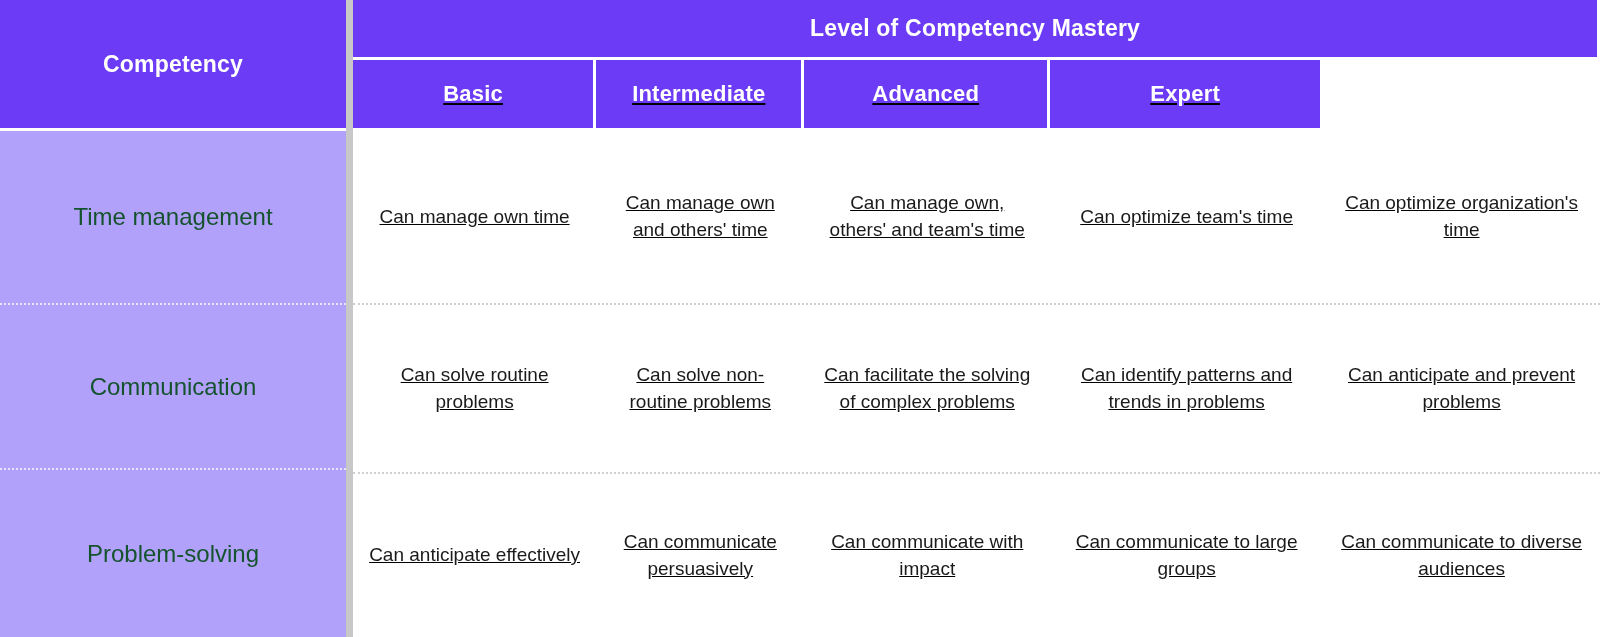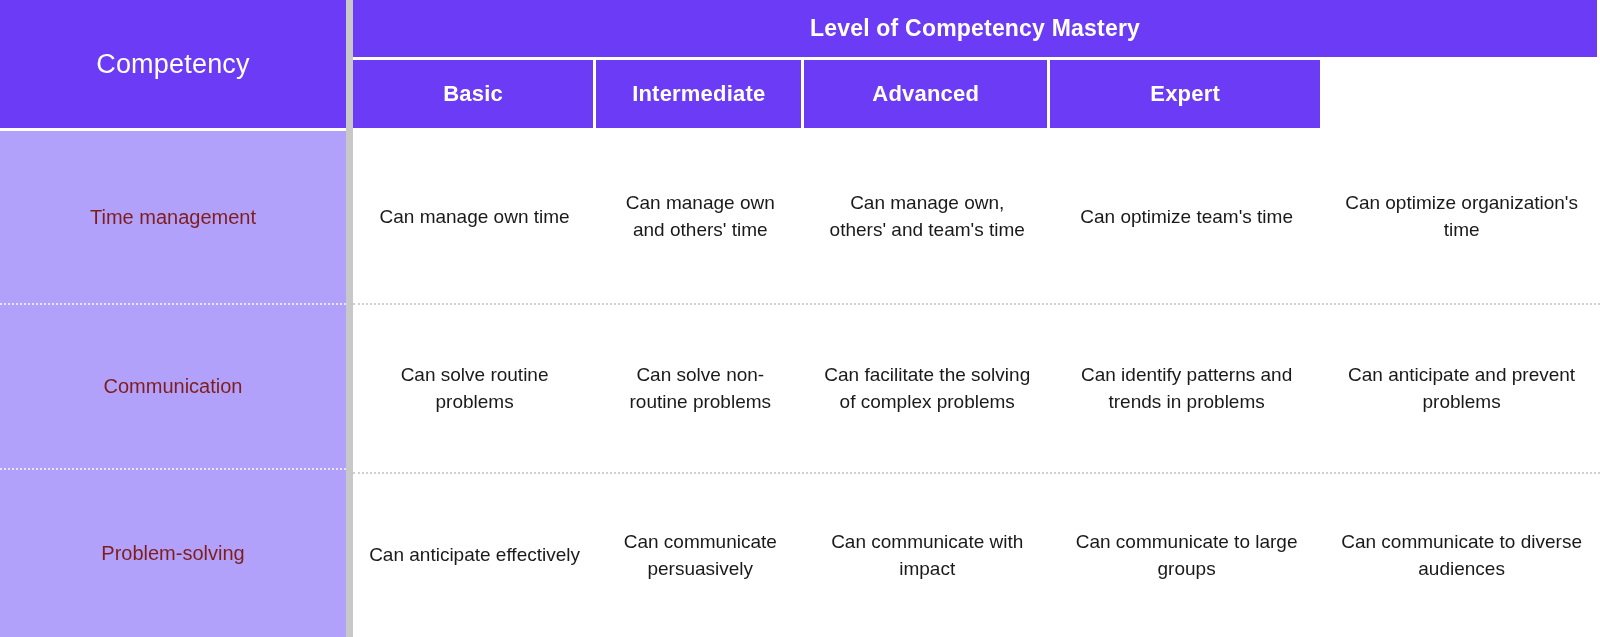--- a/index.html
+++ b/index.html
@@ -12,27 +12,27 @@
     overflow: hidden;
   }
 
   
   .left-col { width: 346px; flex: none; display: flex; flex-direction: column; }
   .corner {
     height: 131px;
     background: #6C3BF5;
     border-bottom: 3px solid #ffffff;
     display: flex; align-items: center; justify-content: center;
-    color: #ffffff; font-weight: normal; font-size: 27px;
+    color: #ffffff; font-weight: bold; font-size: 23px;
     letter-spacing: 0.2px;
   }
   .label-cell {
     background: #B2A1FA;
     display: flex; align-items: center; justify-content: center;
-    color: #7f1d1d; font-size: 20px; text-align: center;
+    color: #14532d; font-size: 24px; text-align: center;
     padding: 0 12px;
   }
   .label-r1 { height: 172px; }
   .label-r2 { height: 169px; border-top: 2px dotted rgba(255,255,255,0.7); }
   .label-r3 { height: 165px; border-top: 2px dotted rgba(255,255,255,0.7); }
 
   
   .divider { width: 7px; flex: none; background: #C8C8C8; }
 
   
@@ -42,20 +42,21 @@
     background: #6C3BF5;
     border-bottom: 3px solid #ffffff;
     border-right: 3px solid #ffffff;
     display: flex; align-items: center; justify-content: center;
     color: #ffffff; font-weight: bold; font-size: 23px;
     letter-spacing: 0.2px;
   }
   .grid-5 {
     display: grid;
     grid-template-columns: 19.5fr 16.7fr 19.7fr 21.9fr 22.2fr;
+    text-decoration: underline;
   }
   .subheads { height: 71px; border-bottom: 3px solid #ffffff; }
   .subhead-cell {
     background: #6C3BF5;
     border-right: 3px solid #ffffff;
     display: flex; align-items: center; justify-content: center;
     color: #ffffff; font-weight: bold; font-size: 22px;
     letter-spacing: 0.2px;
   }
   .brow { background: #ffffff; }

